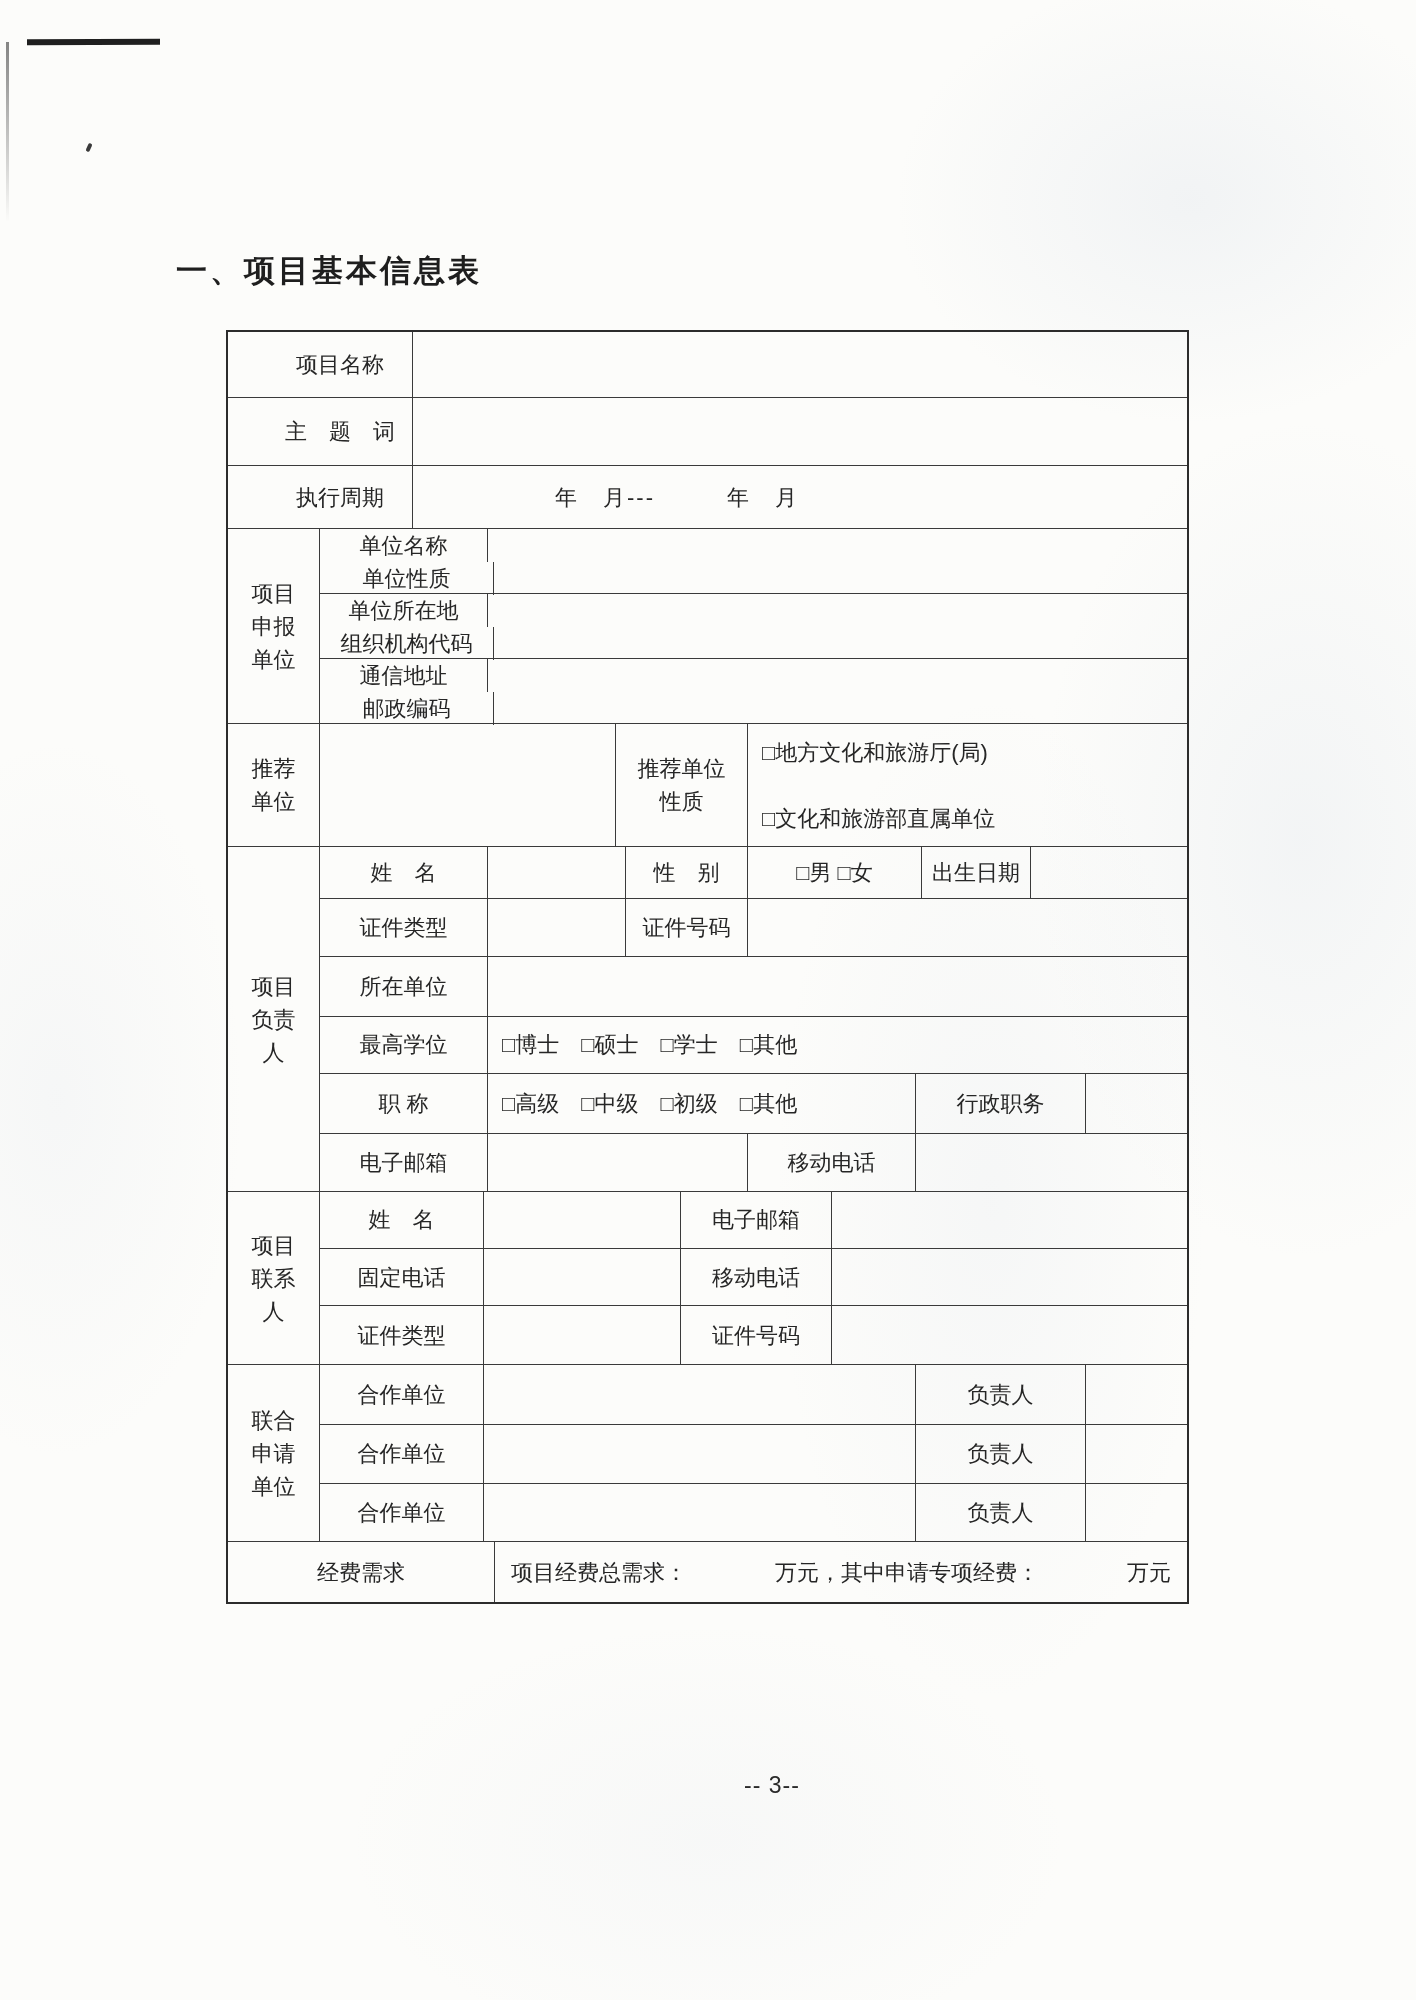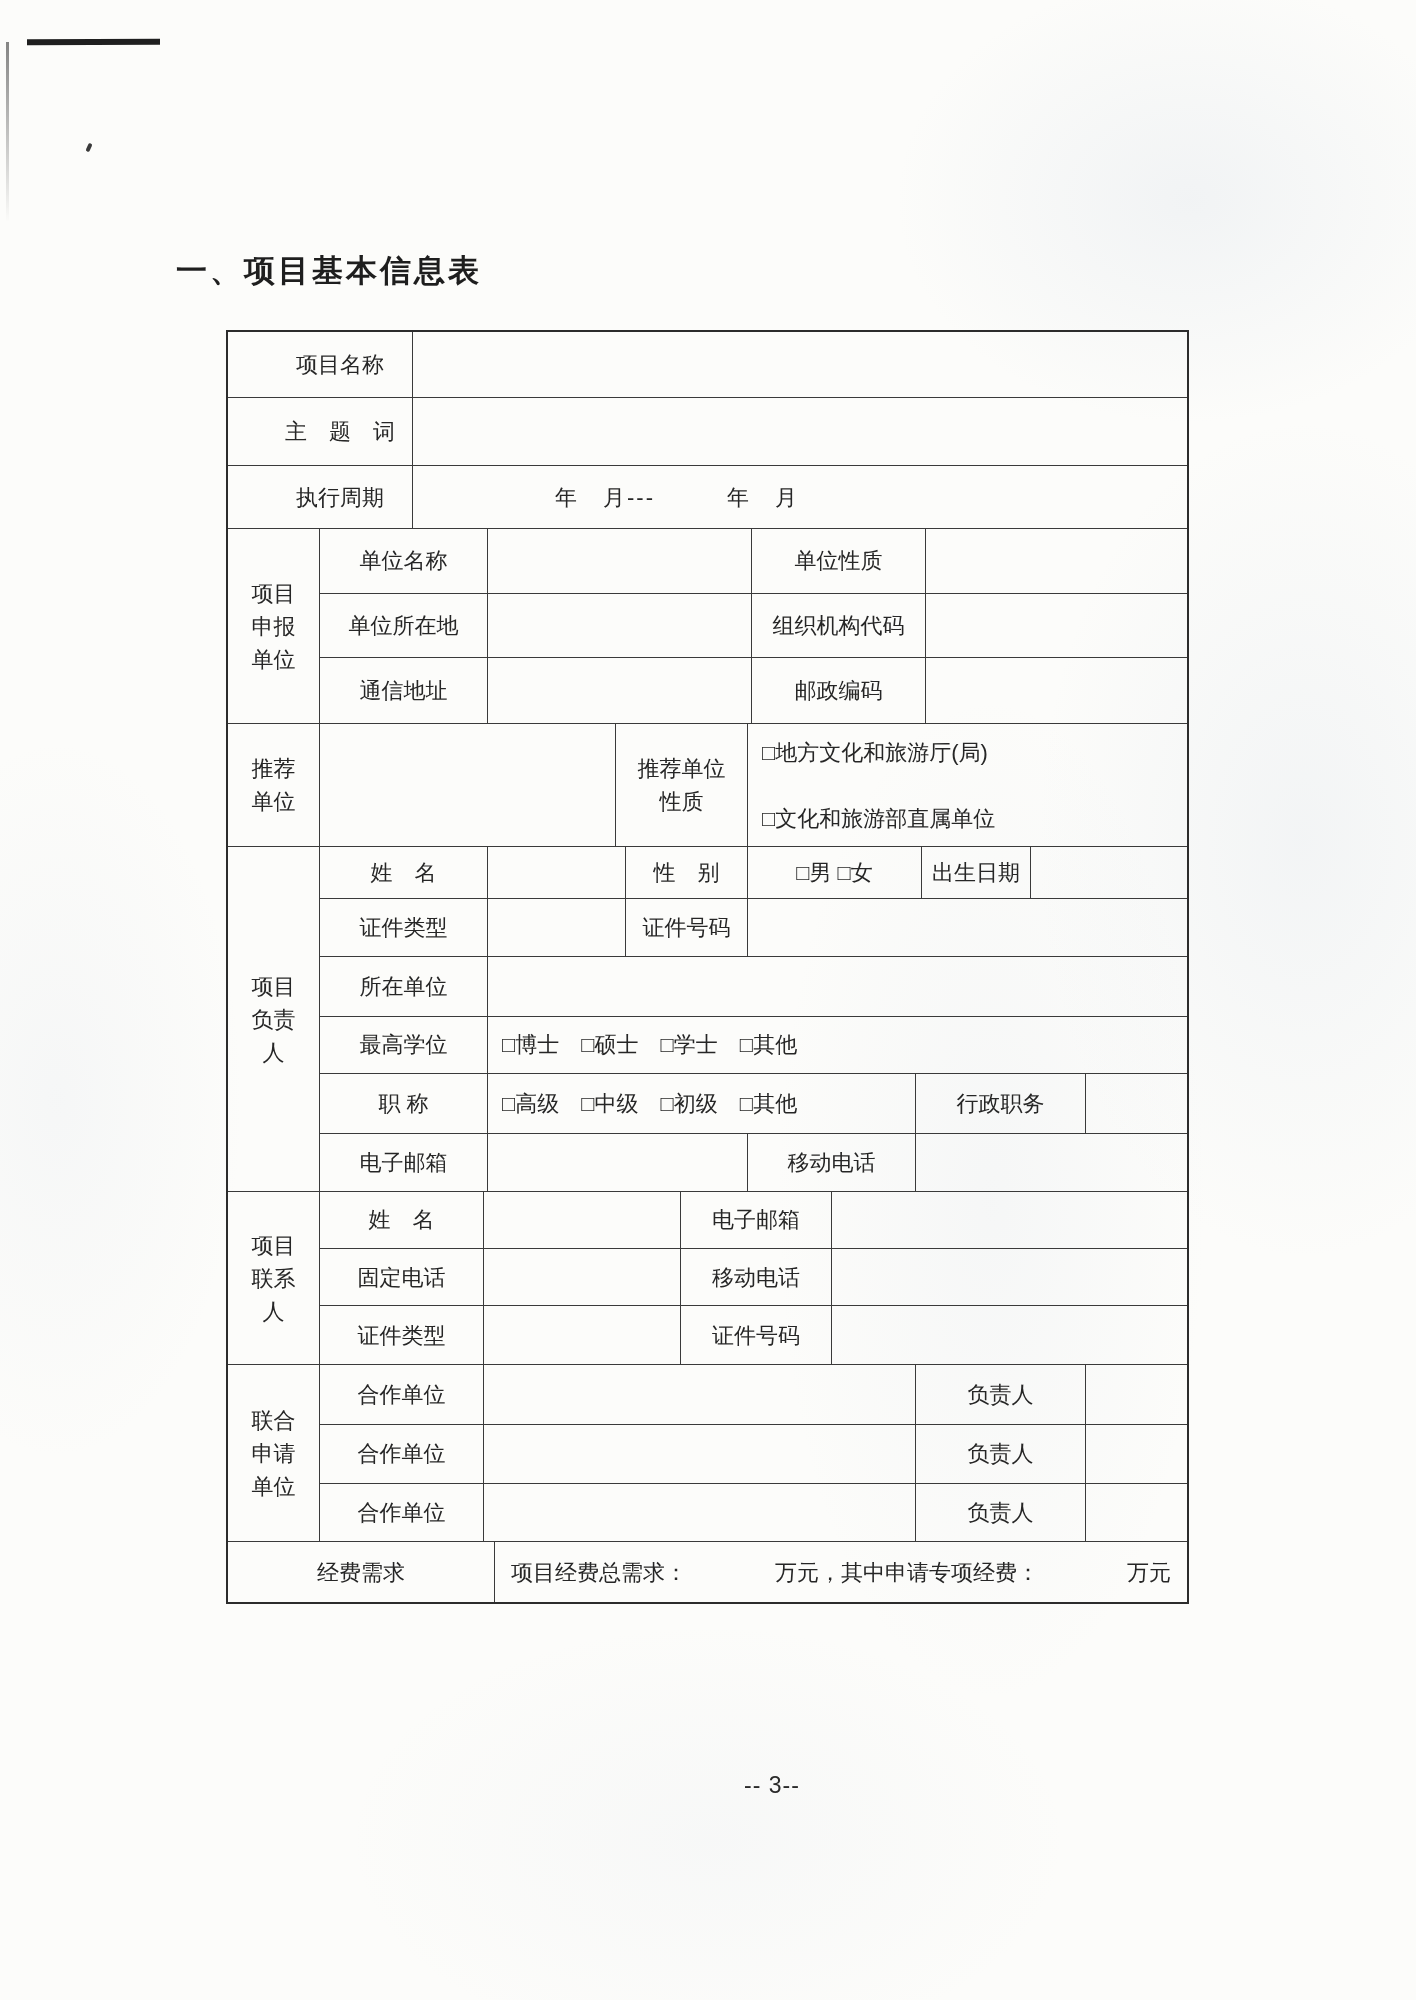--- a/index.html
+++ b/index.html
@@ -50,21 +50,21 @@
   .grow{flex:1;}
   .opts{padding-left:14px;} .w103{width:92px;flex:none;} .w109{width:109px;flex:none;}
   .w122{width:122px;flex:none;} .w132{width:132px;flex:none;} .w138{width:138px;flex:none;}
   .w151{width:151px;flex:none;} .w164{width:164px;flex:none;} .w168{width:168px;flex:none;}
   .w170{width:170px;flex:none;} .w174{width:174px;flex:none;} .w185{width:185px;flex:none;padding-left:40px;}
   .w197{width:197px;flex:none;} .w260{width:260px;flex:none;} .w264{width:264px;flex:none;}
   .w267{width:267px;flex:none;} .w296{width:296px;flex:none;} .w428{width:428px;flex:none;}
   .w432{width:432px;flex:none;}
   
   .h52{height:52px;} .h57{height:57px;} .h58{height:58px;} .h60{height:60px;}
-  .h63{height:63px;} .h65{height:65px;} .h66{height:66px;} .h68{height:68px;}
+  .h63{height:63px;} .h65{height:65px;flex-direction:column;} .h66{height:66px;} .h68{height:68px;}
   .h123{height:123px;} .h173{height:173px;} .h177{height:177px;} .h195{height:195px;} .h345{height:345px;}
   .period-val{padding-left:142px;letter-spacing:2px;}
   .funding-val{padding-left:16px;}
   .pageno{position:absolute;left:744px;top:1772px;font-size:23px;letter-spacing:1px;color:#2a2a2a;}
 </style>
 </head>
 <body>
 
 <div class="page">
 

